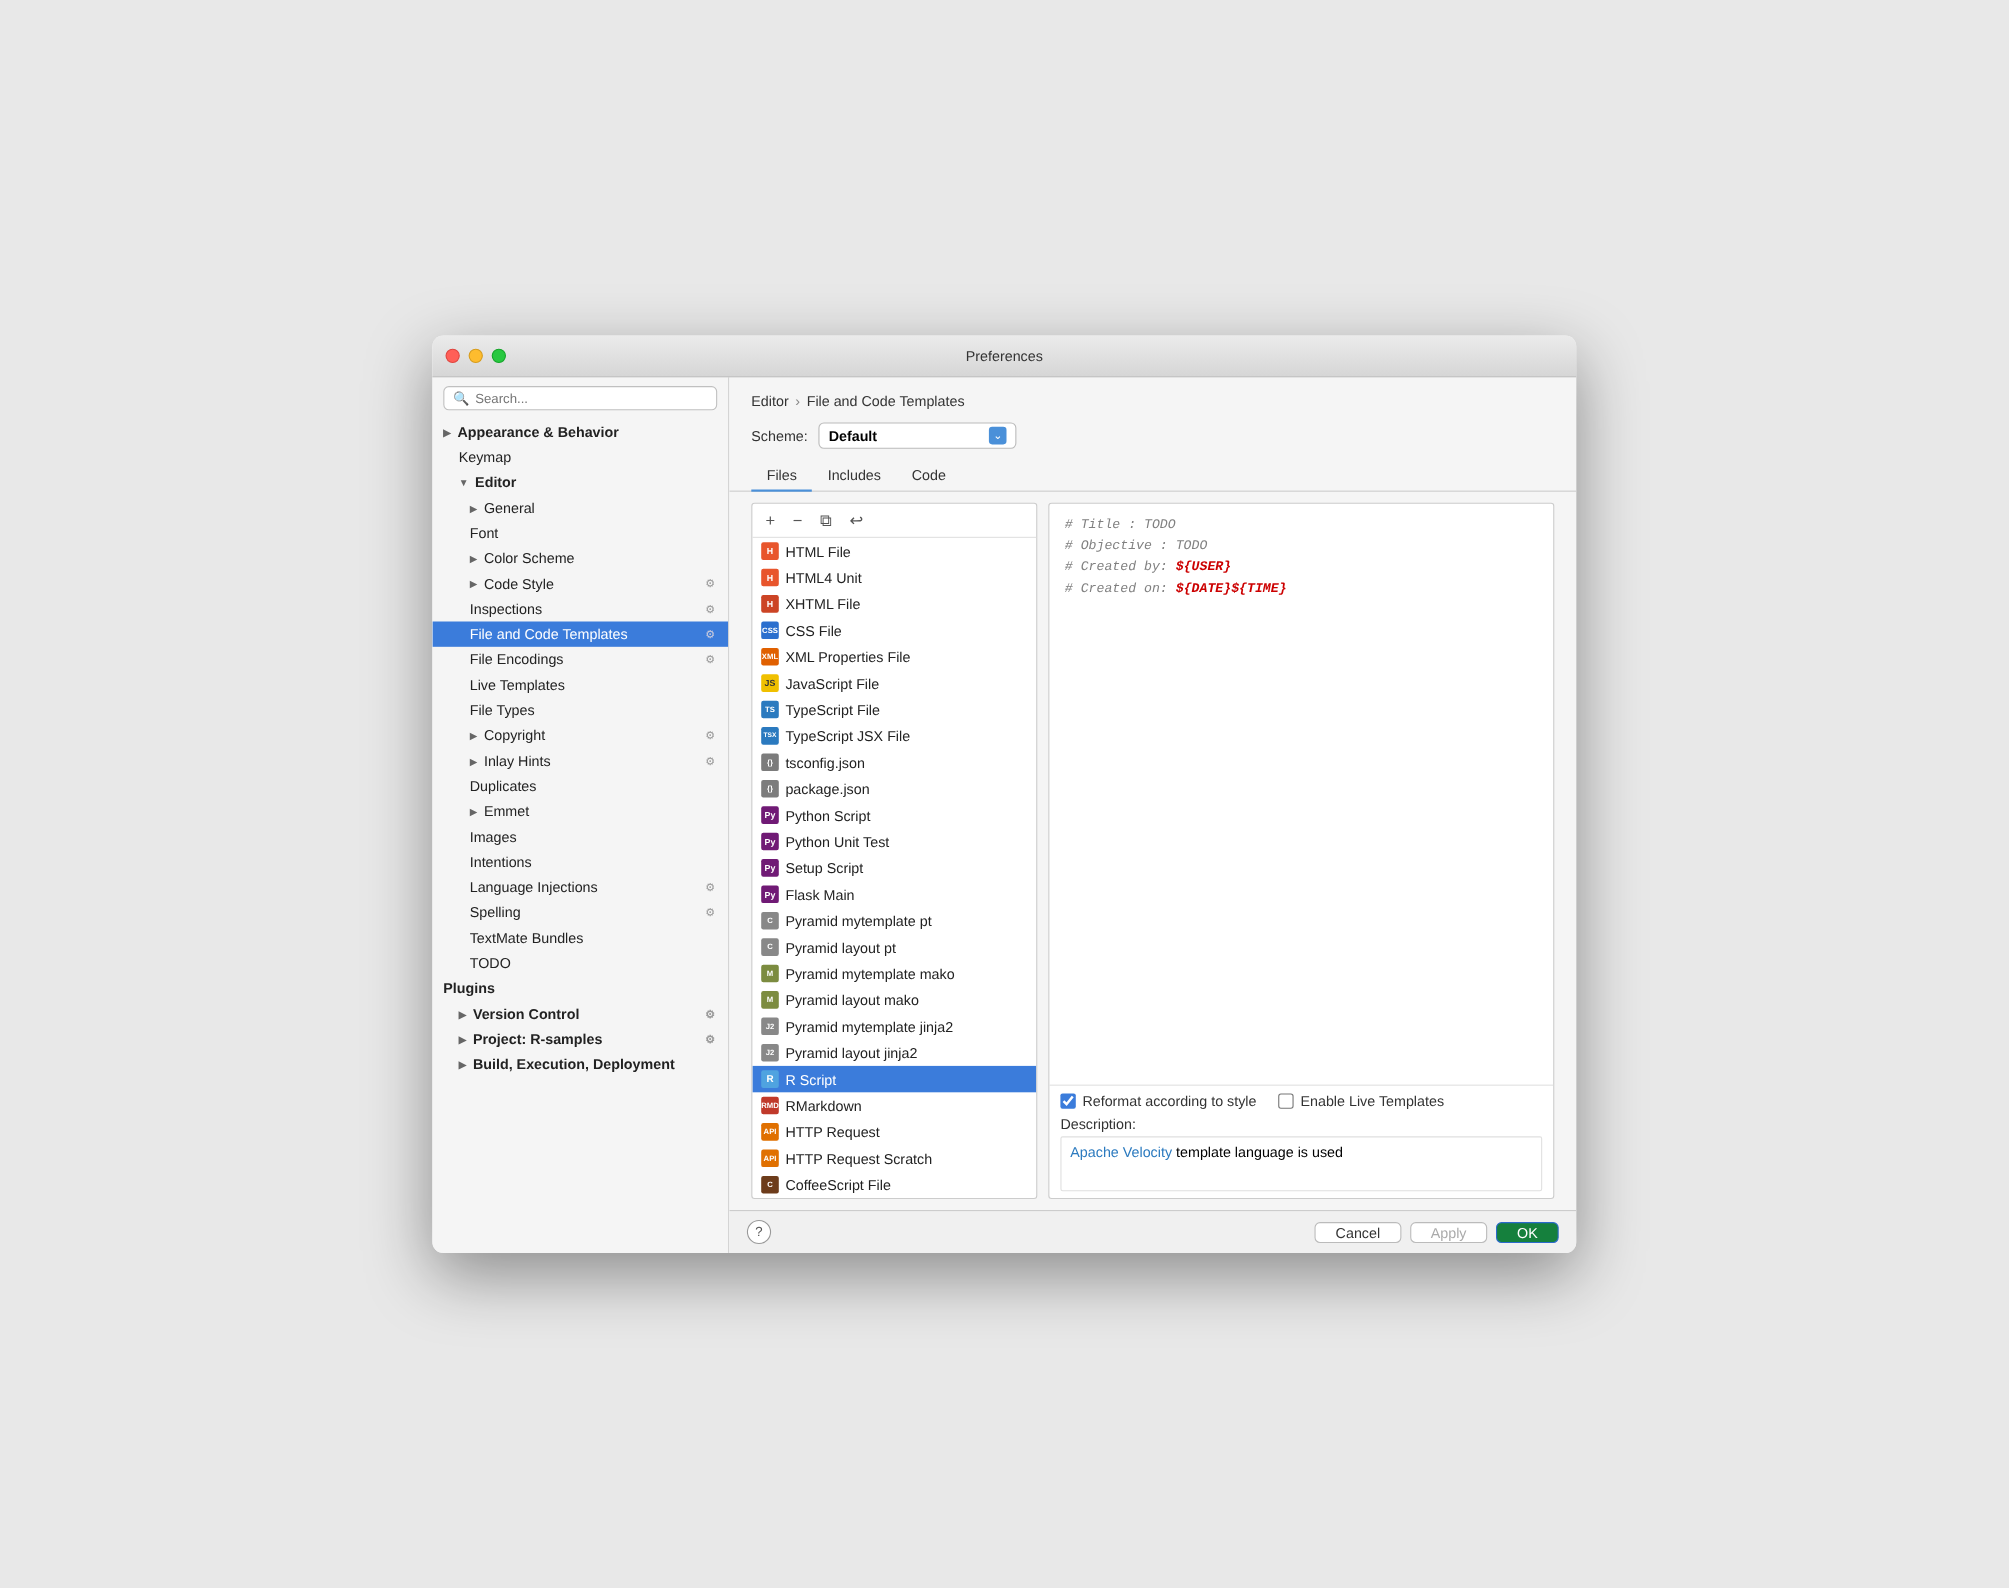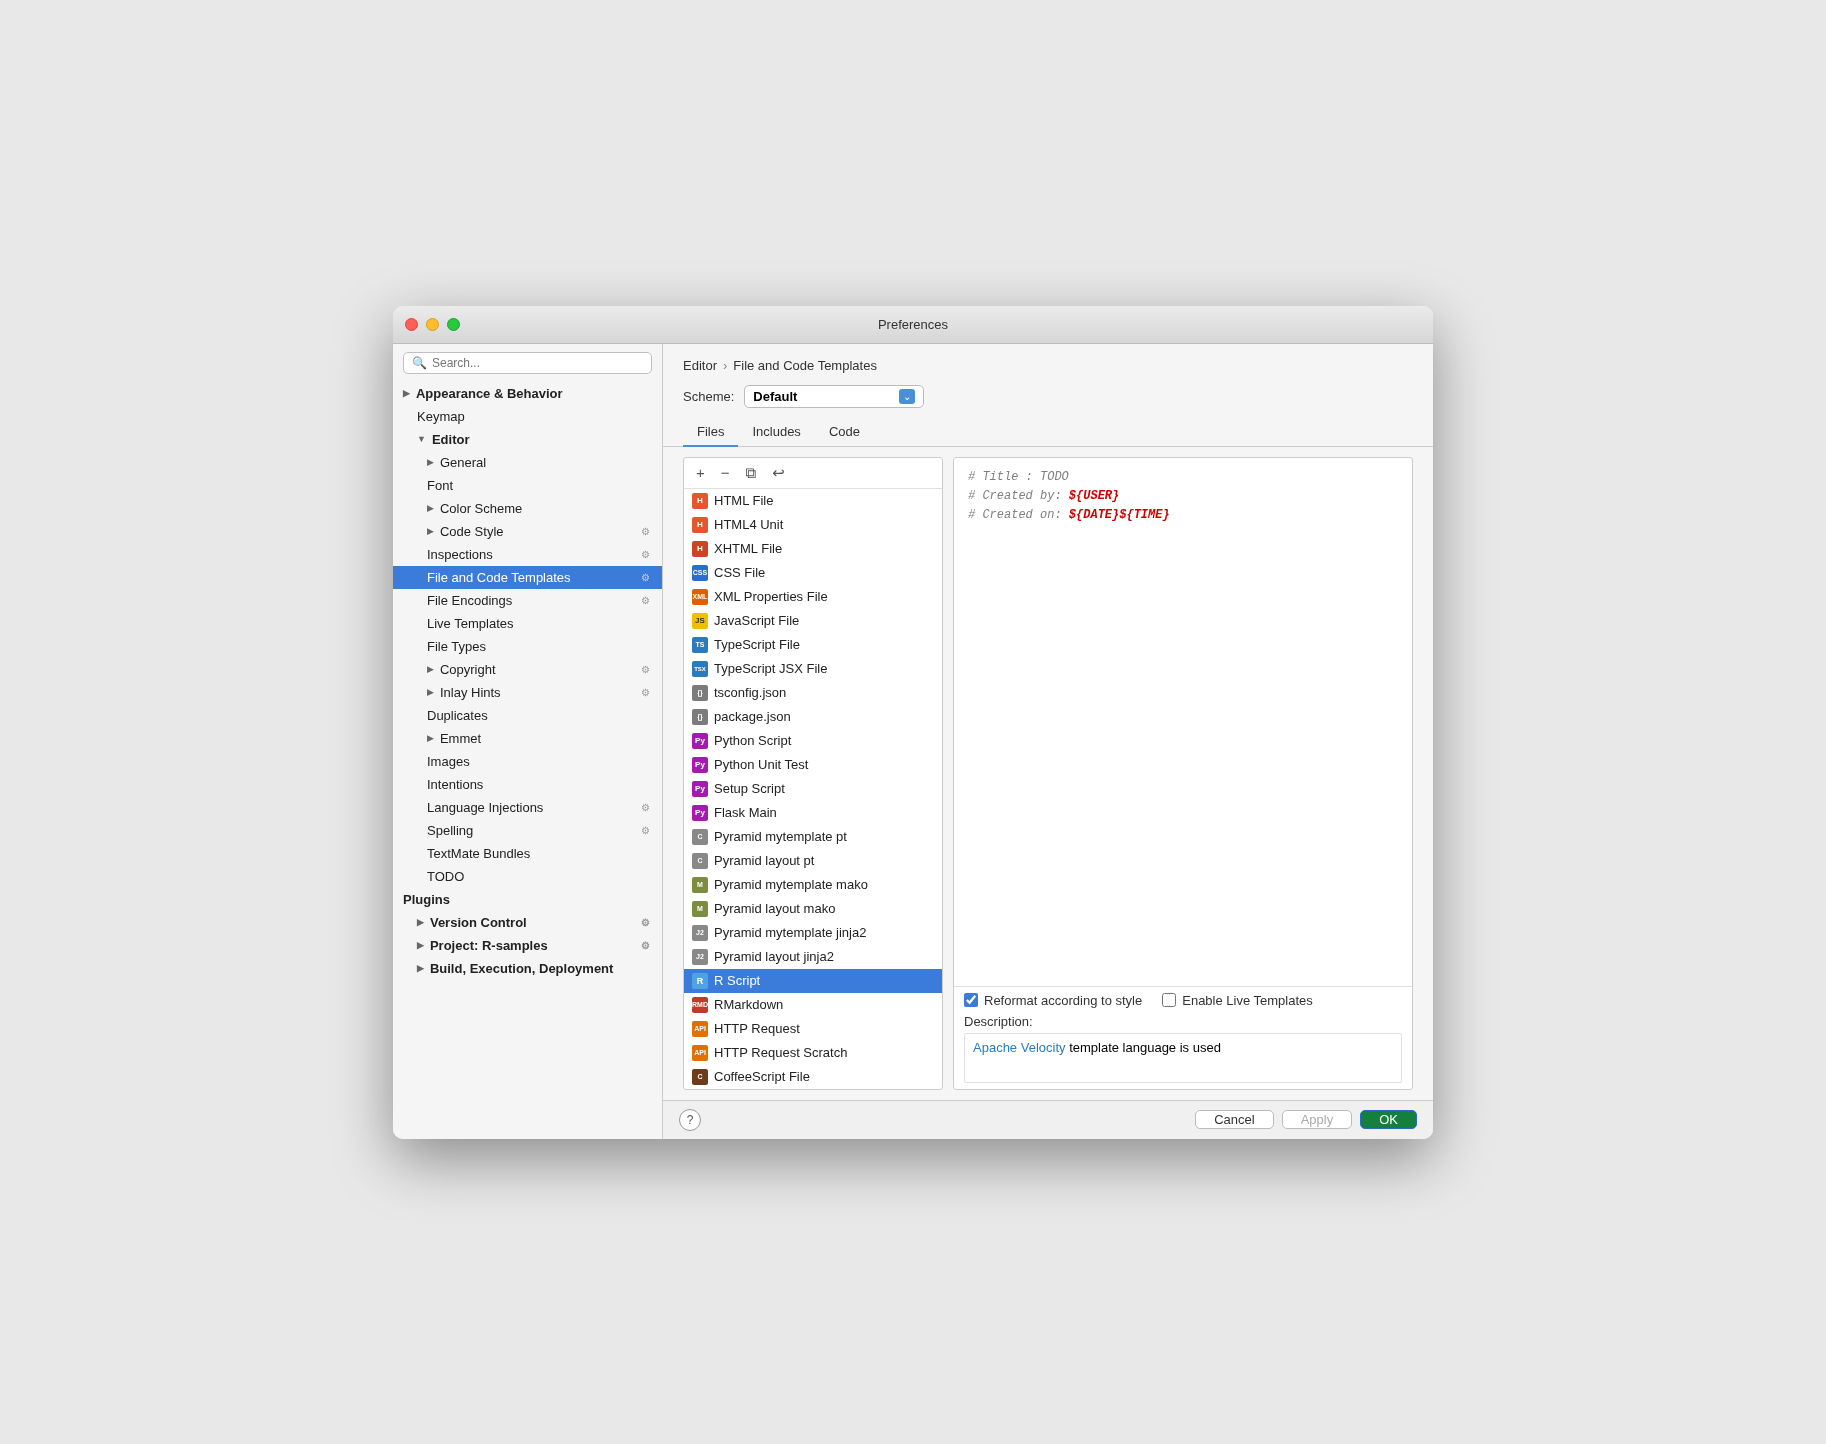--- a/index.html
+++ b/index.html
@@ -239,21 +239,21 @@
     }
     .icon-html { background: #e8552c; }
     .icon-html4 { background: #e8552c; }
     .icon-xhtml { background: #cc4425; }
     .icon-css { background: #2b6fce; font-size: 7px; }
     .icon-xml { background: #e06000; font-size: 7px; }
     .icon-js { background: #f0c000; color: #333; font-size: 8px; }
     .icon-ts { background: #2b7abf; font-size: 7px; }
     .icon-tsx { background: #2b7abf; font-size: 6px; }
     .icon-json { background: #7c7c7c; font-size: 7px; }
-    .icon-py { background: #a21caf; font-size: 8px; }
+    .icon-py { background: #701a75; font-size: 8px; }
     .icon-r { background: #4fa3e0; font-size: 9px; }
     .icon-rmd { background: #c0392b; font-size: 7px; }
     .icon-api { background: #e07000; font-size: 7px; }
     .icon-coffee { background: #6d3c1b; font-size: 7px; }
     .icon-generic { background: #888; font-size: 7px; }
     
     .editor-panel {
       flex: 1;
       display: flex;
       flex-direction: column;
@@ -609,20 +609,21 @@
             <li class="file-item">
               <span class="file-icon icon-coffee">C</span>
               <span>CoffeeScript File</span>
             </li>
           </ul>
         </div>
 
         <div class="editor-panel">
           <div class="code-area">
             <span class="code-line code-comment"># Title    : TODO</span>
+            <span class="code-line code-comment"># Objective : TODO</span>
             <span class="code-line"><span class="code-comment"># Created by: </span><span class="code-value-red">${USER}</span></span>
             <span class="code-line"><span class="code-comment"># Created on: </span><span class="code-value-red">${DATE}${TIME}</span></span>
           </div>
           <div class="editor-footer">
             <div class="footer-row1">
               <div class="checkbox-row">
                 <input type="checkbox" checked="" class="checkbox-input" style="">
                 <span>Reformat according to style</span>
               </div>
               <div class="checkbox-row">

